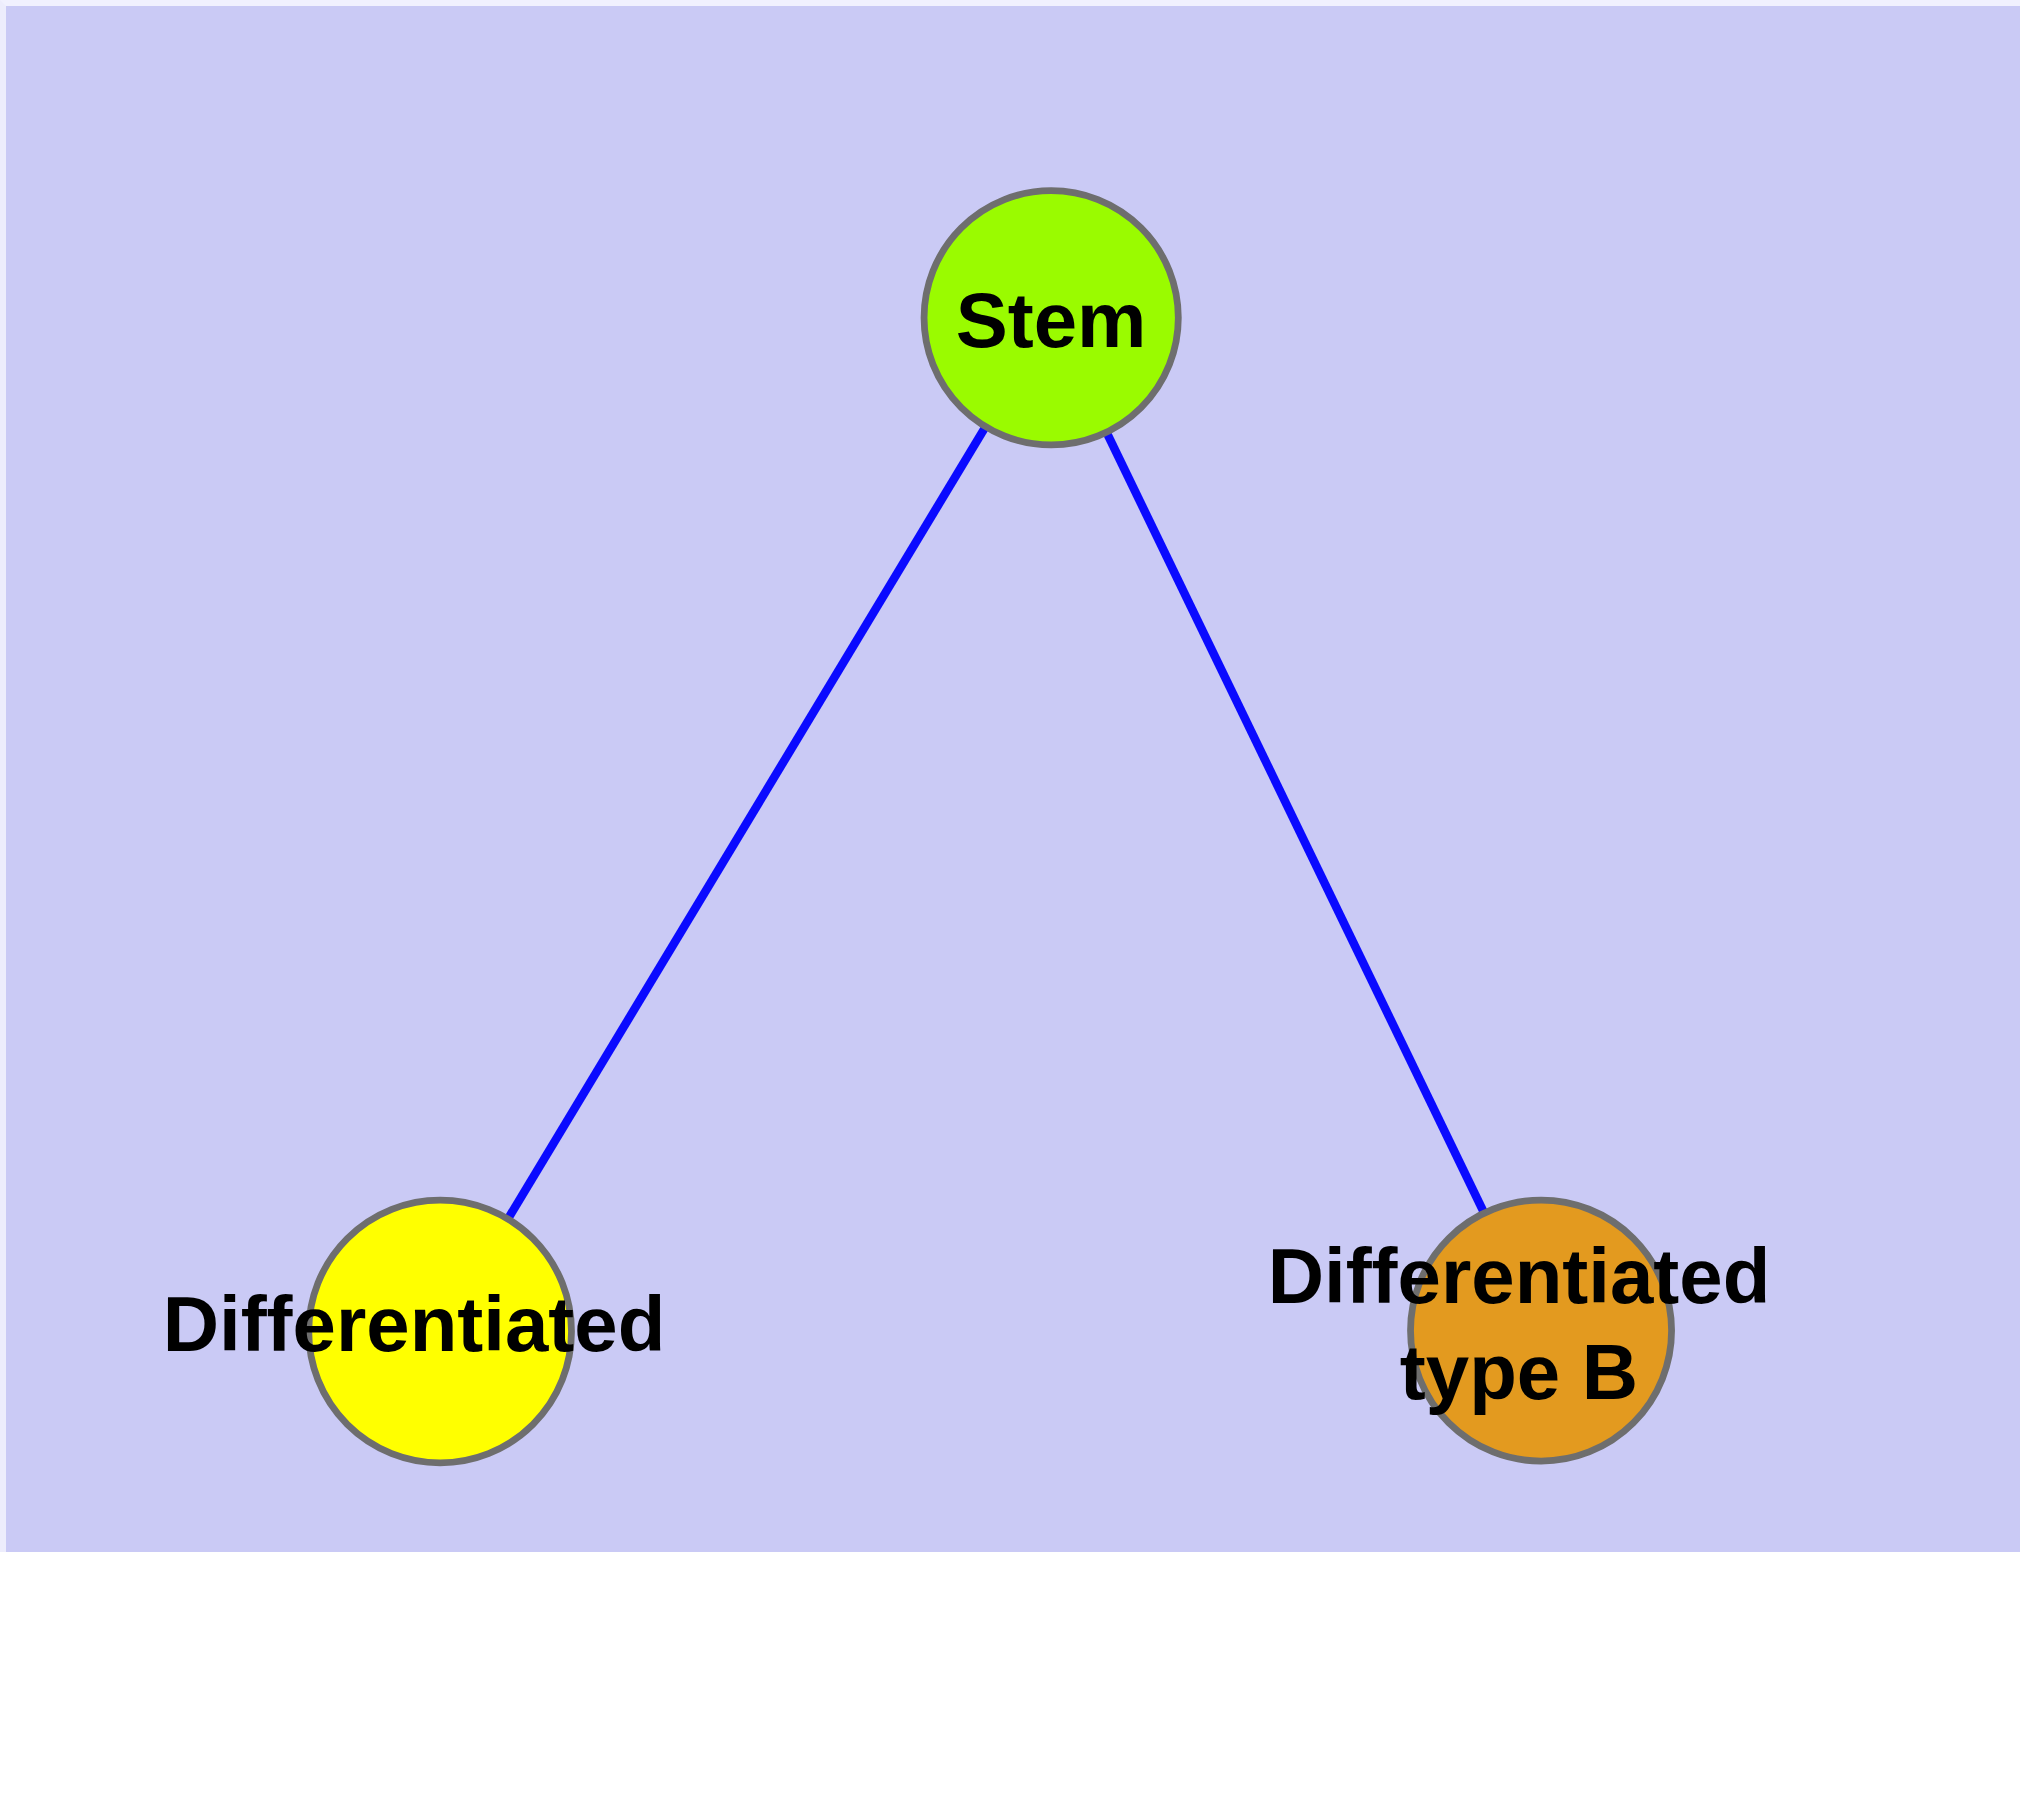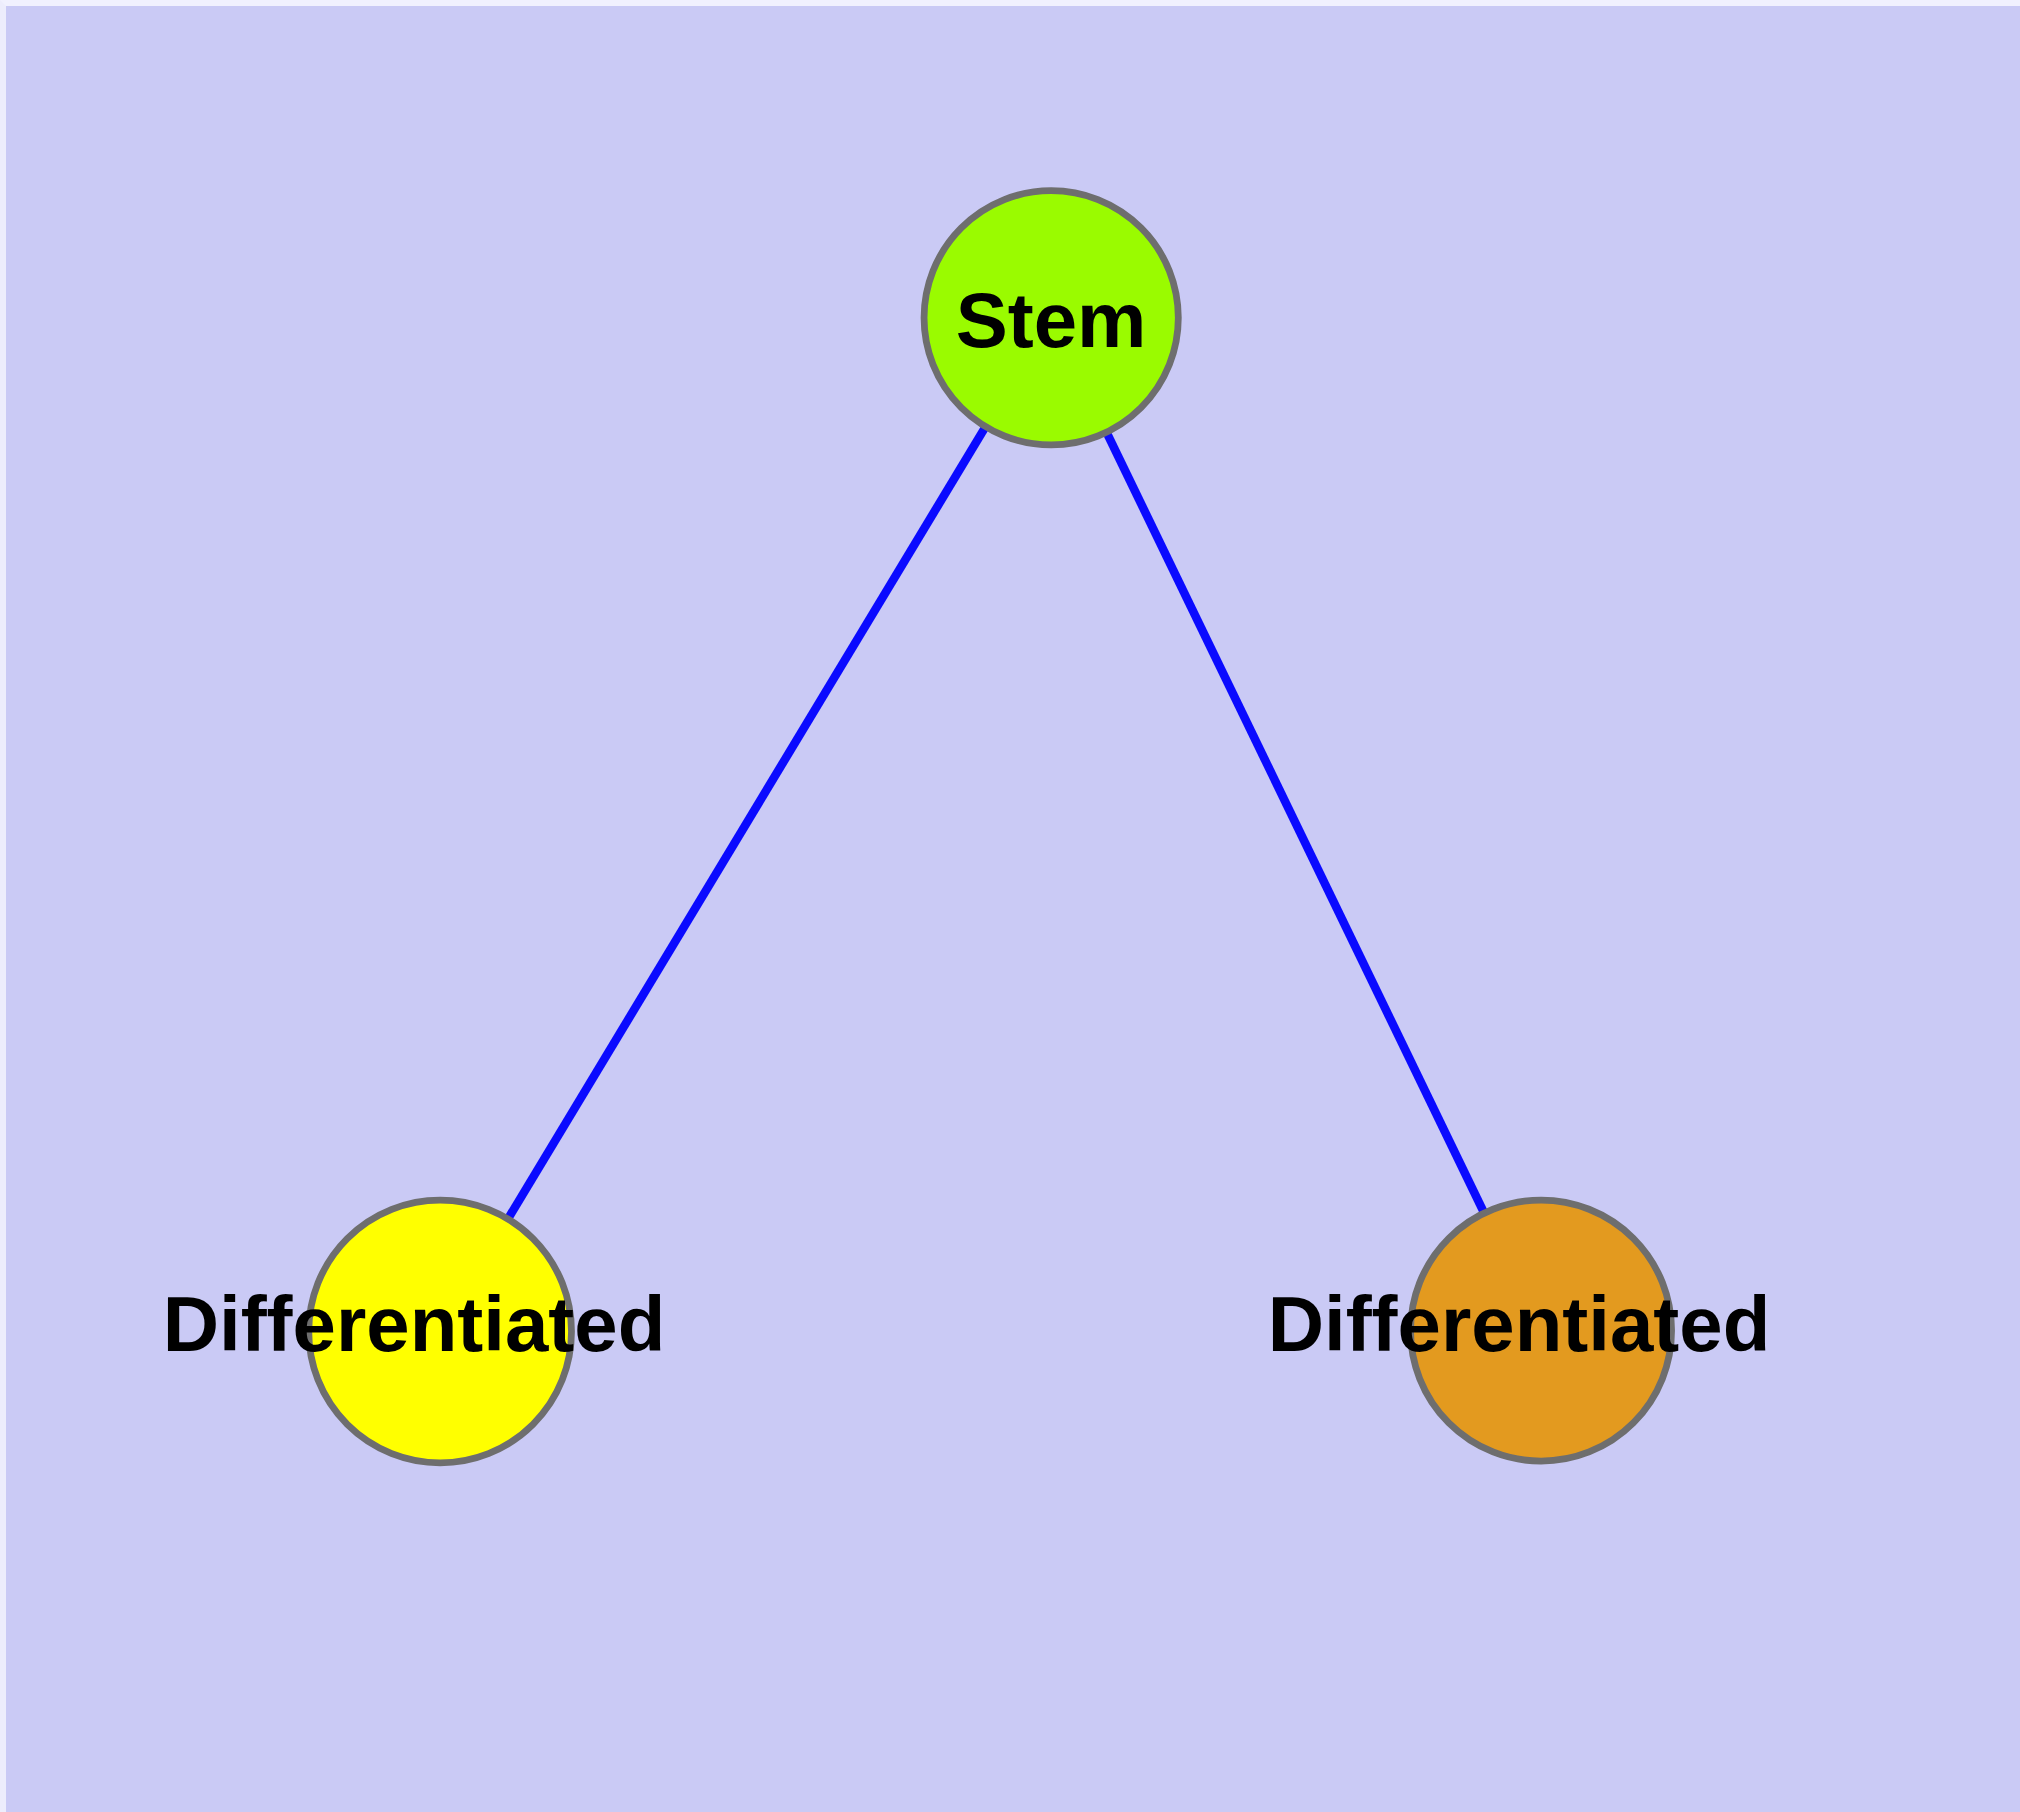--- a/index.html
+++ b/index.html
@@ -7,21 +7,21 @@
     padding: 0;
   }
   body {
     width: 2021px;
     height: 1812px;
     font-family: "Liberation Sans", sans-serif;
   }
   .canvas {
     position: relative;
     width: 2021px;
-    height: 1812px;
+    height: 1552px;
     overflow: hidden;
   }
   .edge-highlight {
     position: absolute;
     left: 0;
     top: 0;
     right: 0;
     bottom: 0;
     border-top: 6px solid #F1F1FE;
     border-left: 6px solid #EDEDFC;
@@ -76,17 +76,18 @@
   <div class="node-label label-stem" style="color: rgb(0, 0, 0);">
     <span>Stem</span>
   </div>
 
   <div class="node-label label-type-a" style="color: rgb(0, 0, 0);">
     <span>Differentiated</span>
   </div>
 
   <div class="node-label label-type-b" style="color: rgb(0, 0, 0);">
     <span>Differentiated</span>
+    <span>type B</span>
   </div>
 
   <div class="edge-highlight"></div>
 </div>
 
 
 </body></html>

